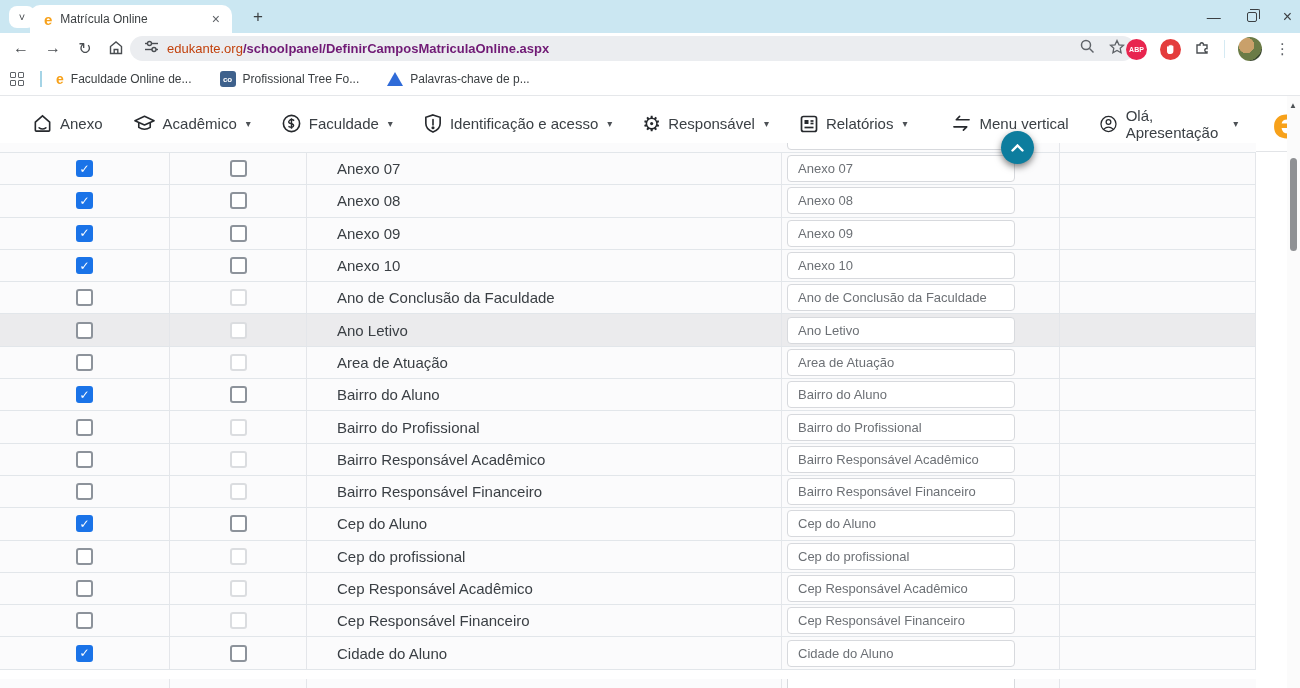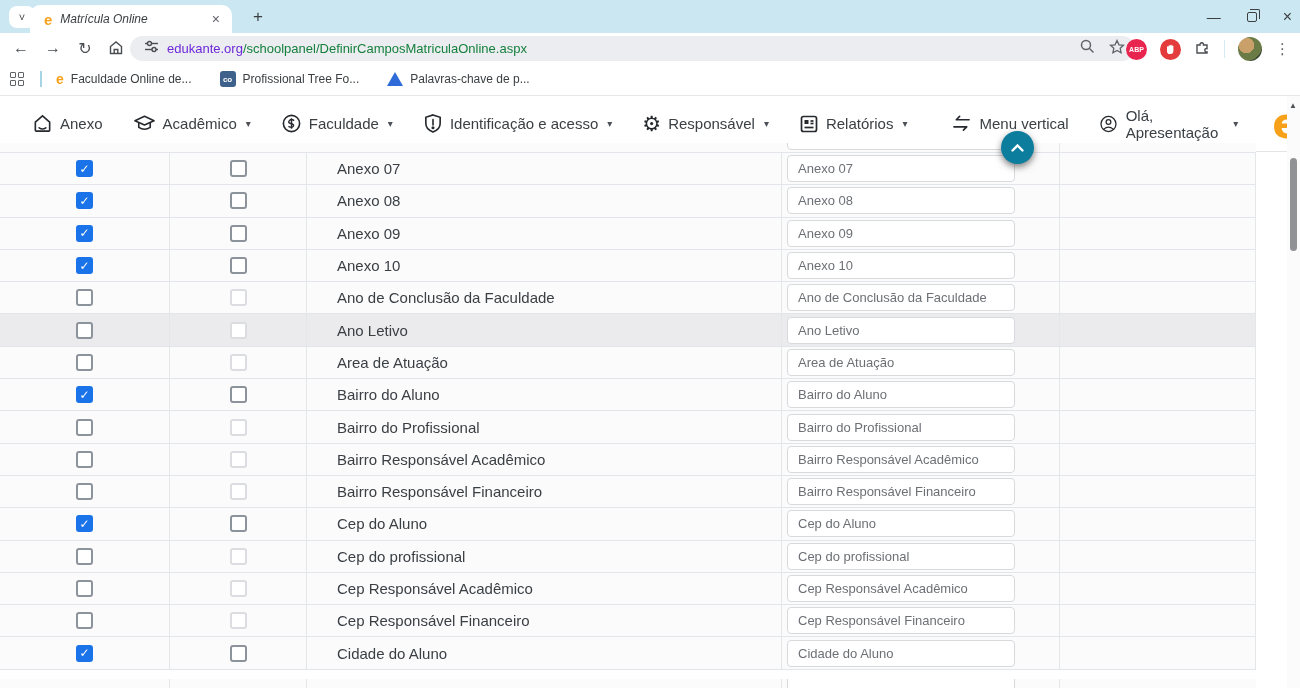--- a/index.html
+++ b/index.html
@@ -6,39 +6,39 @@
   html,body { width:1300px; height:688px; overflow:hidden; background:#fff;
     font-family:"Liberation Sans","DejaVu Sans",sans-serif; }
 
   
   #tabstrip { position:absolute; left:0; top:0; width:1300px; height:33px; background:#cbe7f2; }
   #tab-search { position:absolute; left:9px; top:6px; width:26px; height:22px; background:#fff;
     border-radius:8px; color:#45494d; font-size:11px; display:flex; align-items:center; justify-content:center; }
   #active-tab { position:absolute; left:30px; top:5px; width:202px; height:28px; background:#fff;
     border-radius:10px 10px 0 0; display:flex; align-items:center; padding:0 10px 0 14px; }
   .favicon-e { color:#f7a11a; font-weight:bold; font-size:15px; line-height:1; }
-  #tab-title { font-size:12px; color:#3c4043; margin-left:8px; flex:1; white-space:nowrap; overflow:hidden;font-style:italic; }
+  #tab-title { font-size:12px; color:#3c4043; margin-left:8px; flex:1; white-space:nowrap; overflow:hidden; }
   #tab-close { font-size:14px; color:#5f6368; padding:0 2px; }
   #new-tab { position:absolute; left:246px; top:5px; width:24px; height:24px; color:#3c4043;
     font-size:17px; display:flex; align-items:center; justify-content:center; }
   .win-controls { position:absolute; right:8px; top:0; height:33px; display:flex; align-items:center; gap:26px; color:#3c4043; }
   #win-min { font-size:14px; }
   #win-max { width:10px; height:10px; border:1.2px solid #3c4043; border-radius:2px; position:relative; }
   #win-max:before { content:""; position:absolute; left:2px; top:-4px; width:9px; height:9px;
     border-top:1.2px solid #3c4043; border-right:1.2px solid #3c4043; border-radius:0 2px 0 0; }
   #win-close { font-size:16px; }
 
   #toolbar { position:absolute; left:0; top:33px; width:1300px; height:30px; background:#fff; }
   .tb-icon { position:absolute; top:2px; width:26px; height:26px; display:flex; align-items:center;
     justify-content:center; color:#4a4e52; font-size:16px; border-radius:50%; }
   #omnibox { position:absolute; left:130px; top:36px; width:1005px; height:25px; background:#ebedf0;
     border-radius:13px; display:flex; align-items:center; padding:0 10px; }
   #privacy-icon { margin:0 8px 0 4px; }
   #url-text { font-size:13px; white-space:nowrap; overflow:hidden; }
-  #url-domain { color:#6d28d9; } #url-path { color:#15803d; }
+  #url-domain { color:#c2410c; } #url-path { color:#701a75;font-weight:bold; }
   #omni-right { margin-left:auto; display:flex; align-items:center; gap:14px; color:#5f6368; }
   #ext-area { position:absolute; right:10px; top:35px; height:28px; display:flex; align-items:center; gap:13px; }
   #abp-badge { width:21px; height:21px; border-radius:50%; background:#e8254f; color:#fff; font-size:7px;
     font-weight:bold; display:flex; align-items:center; justify-content:center; }
   #stop-badge { width:21px; height:21px; border-radius:50%; background:#e43c3c; display:flex;
     align-items:center; justify-content:center; }
   #ext-sep { width:1px; height:18px; background:#d5eaf3; }
   #avatar { width:24px; height:24px; border-radius:50%;
     background:radial-gradient(circle at 35% 35%, #c9a06a 0 35%, #6b7b46 36% 70%, #3e4a33 71%); }
   #kebab { color:#5f6368; font-size:15px; letter-spacing:0; }

